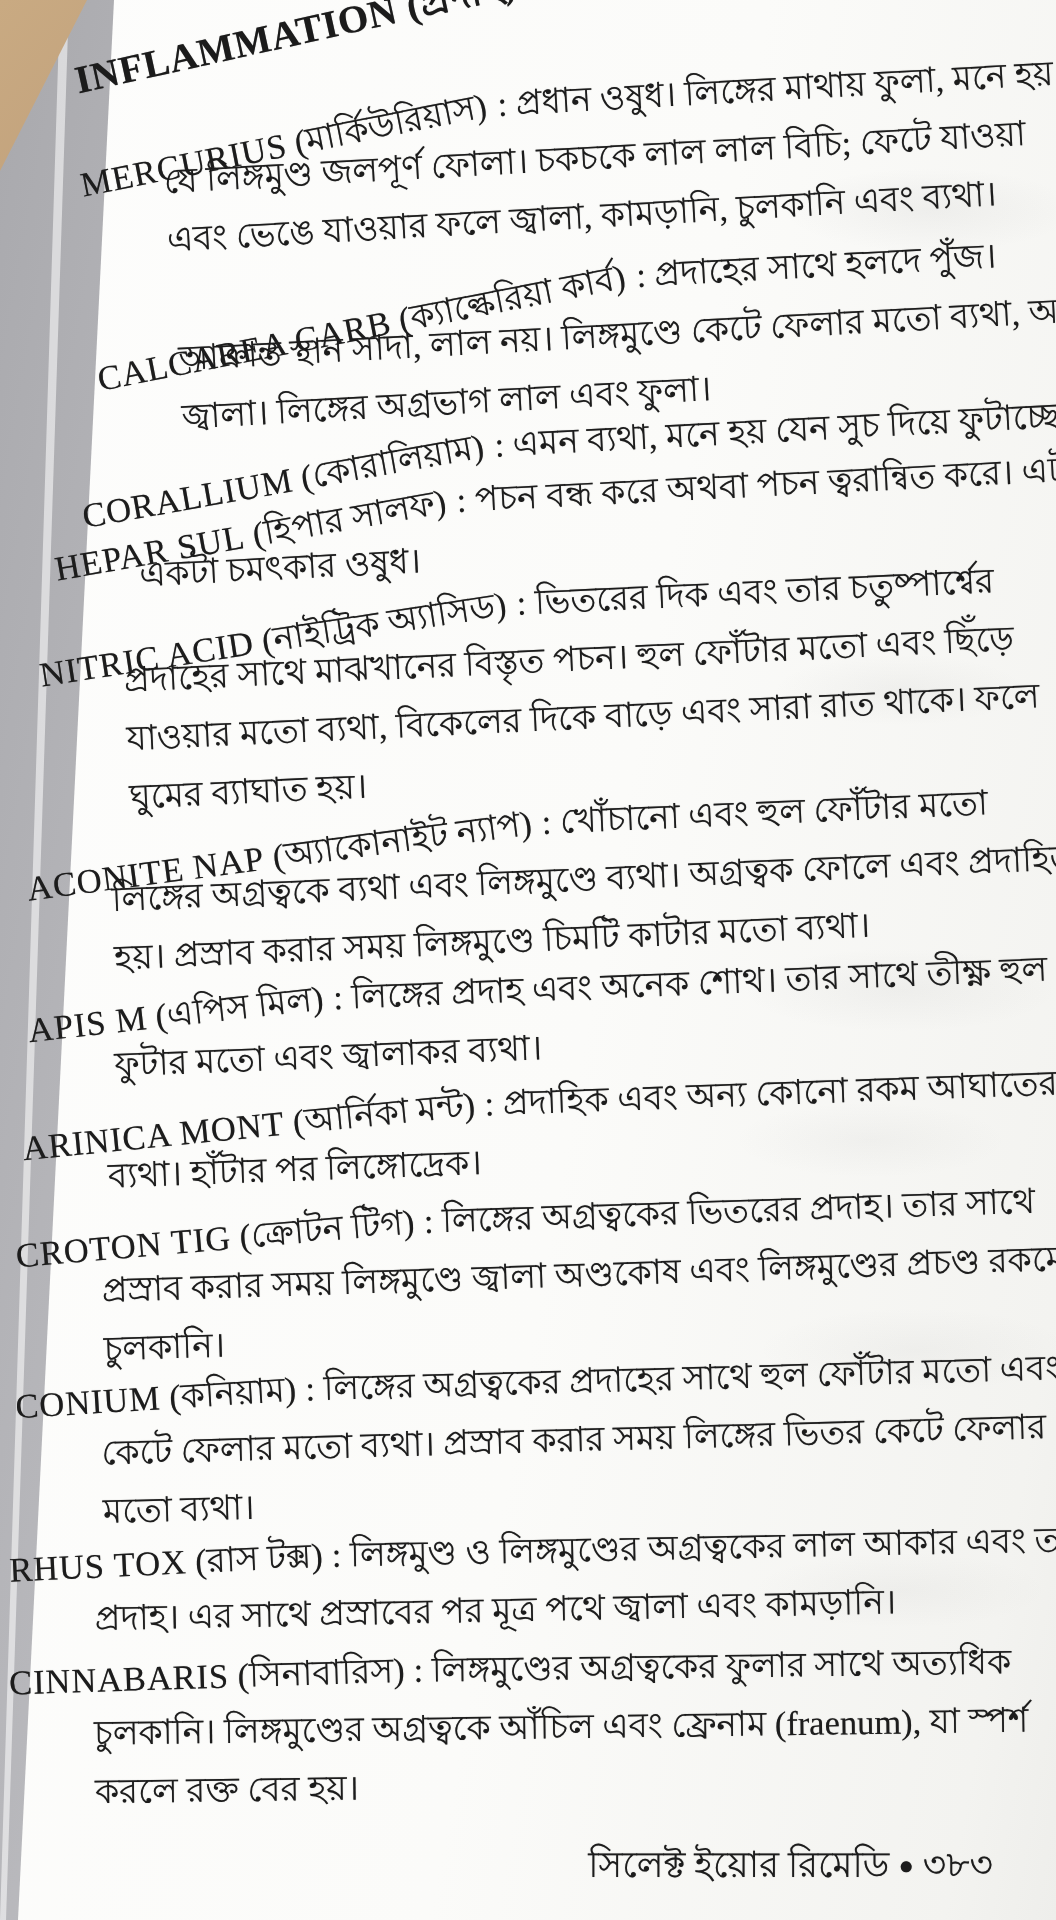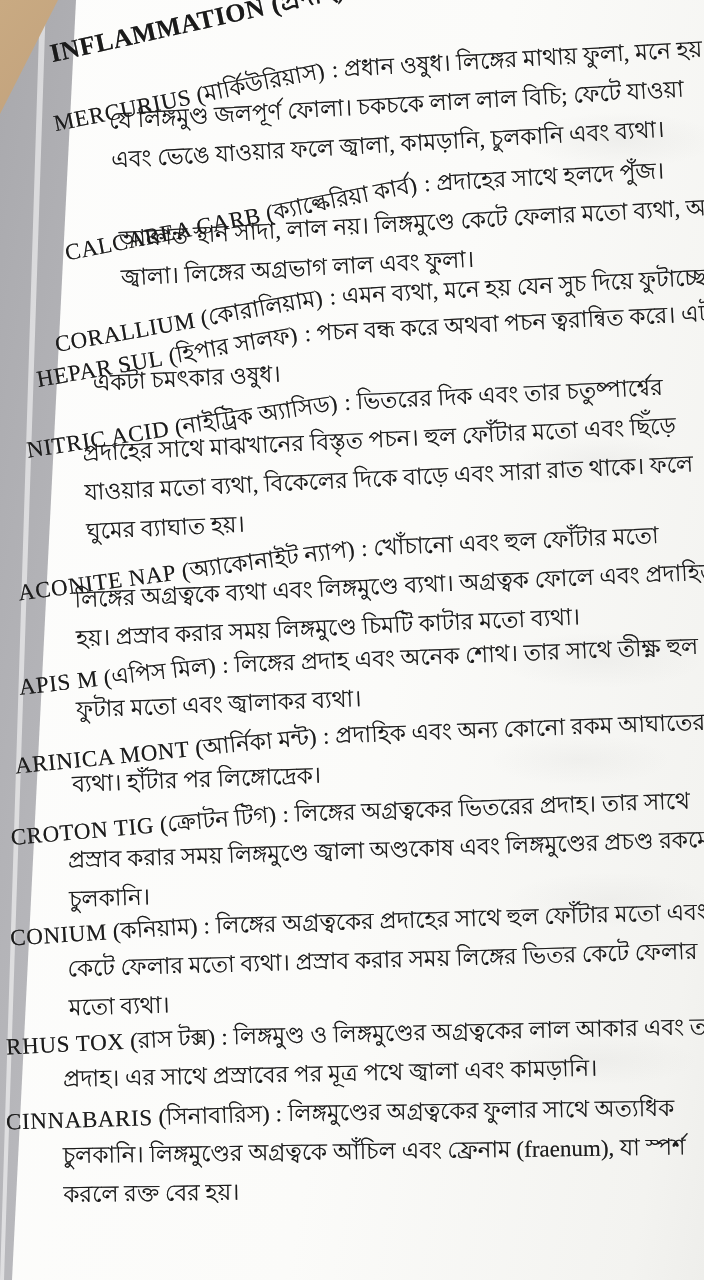--- a/index.html
+++ b/index.html
@@ -132,13 +132,16 @@
   <div class="entry" style="left:6px;top:1022px;width:665px;--r:-1.2deg;--rn:-1.5deg">
     <span class="name"><span class="latin">RHUS TOX</span> <span class="bn">(রাস টক্স)</span></span>
     <span class="desc">: লিঙ্গমুণ্ড ও লিঙ্গমুণ্ডের অগ্রত্বকের লাল আকার এবং তার প্রদাহ। এর সাথে প্রস্রাবের পর মূত্র পথে জ্বালা এবং কামড়ানি।</span>
   </div>
 
   <div class="entry" style="left:6px;top:1098px;width:668px;--r:-0.8deg;--rn:-1deg">
     <span class="name"><span class="latin">CINNABARIS</span> <span class="bn">(সিনাবারিস)</span></span>
     <span class="desc">: লিঙ্গমুণ্ডের অগ্রত্বকের ফুলার সাথে অত্যধিক চুলকানি। লিঙ্গমুণ্ডের অগ্রত্বকে আঁচিল এবং ফ্রেনাম (fraenum), যা স্পর্শ করলে রক্ত বের হয়।</span>
   </div>
 
+  <div class="footer">
+    <span>সিলেক্ট ইয়োর রিমেডি</span><span class="dot">●</span><span>৩৮৩</span>
+  </div>
 </div>
 
 </body></html>

